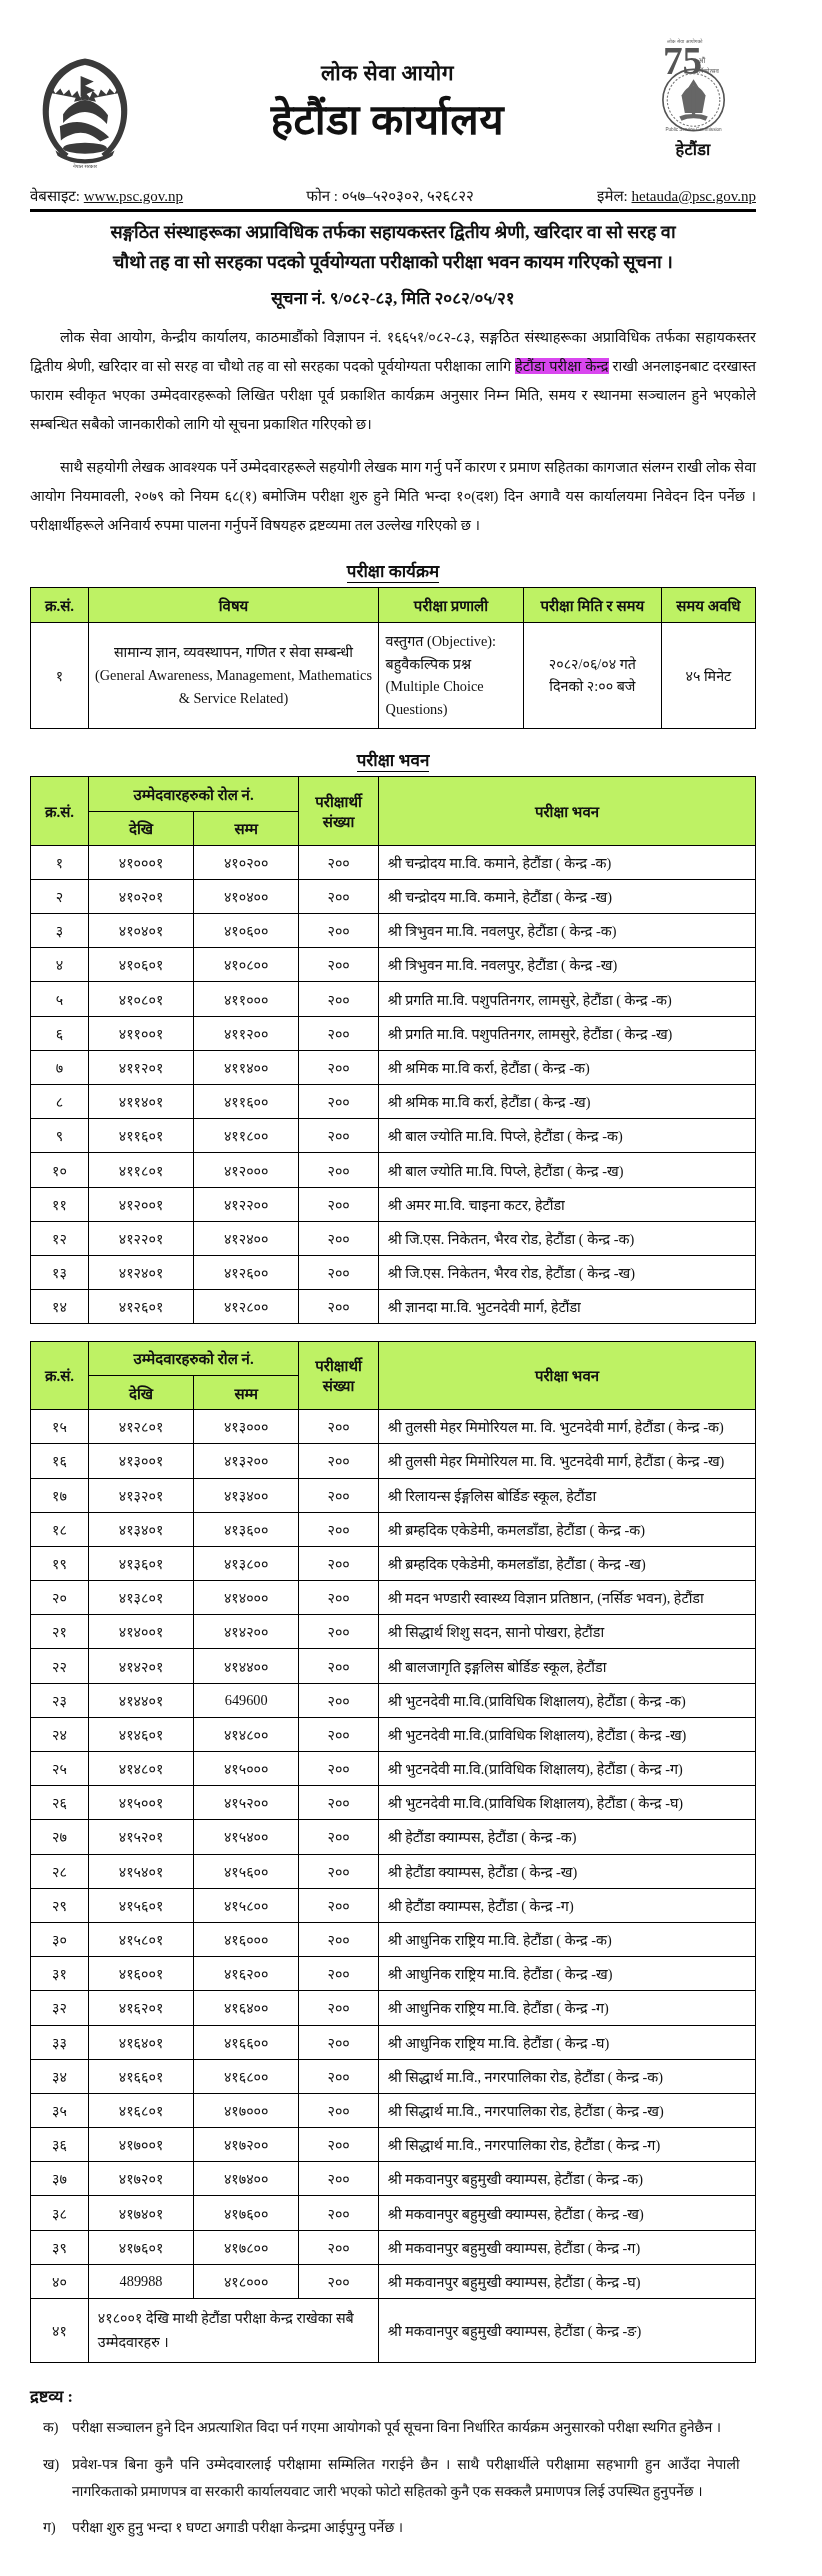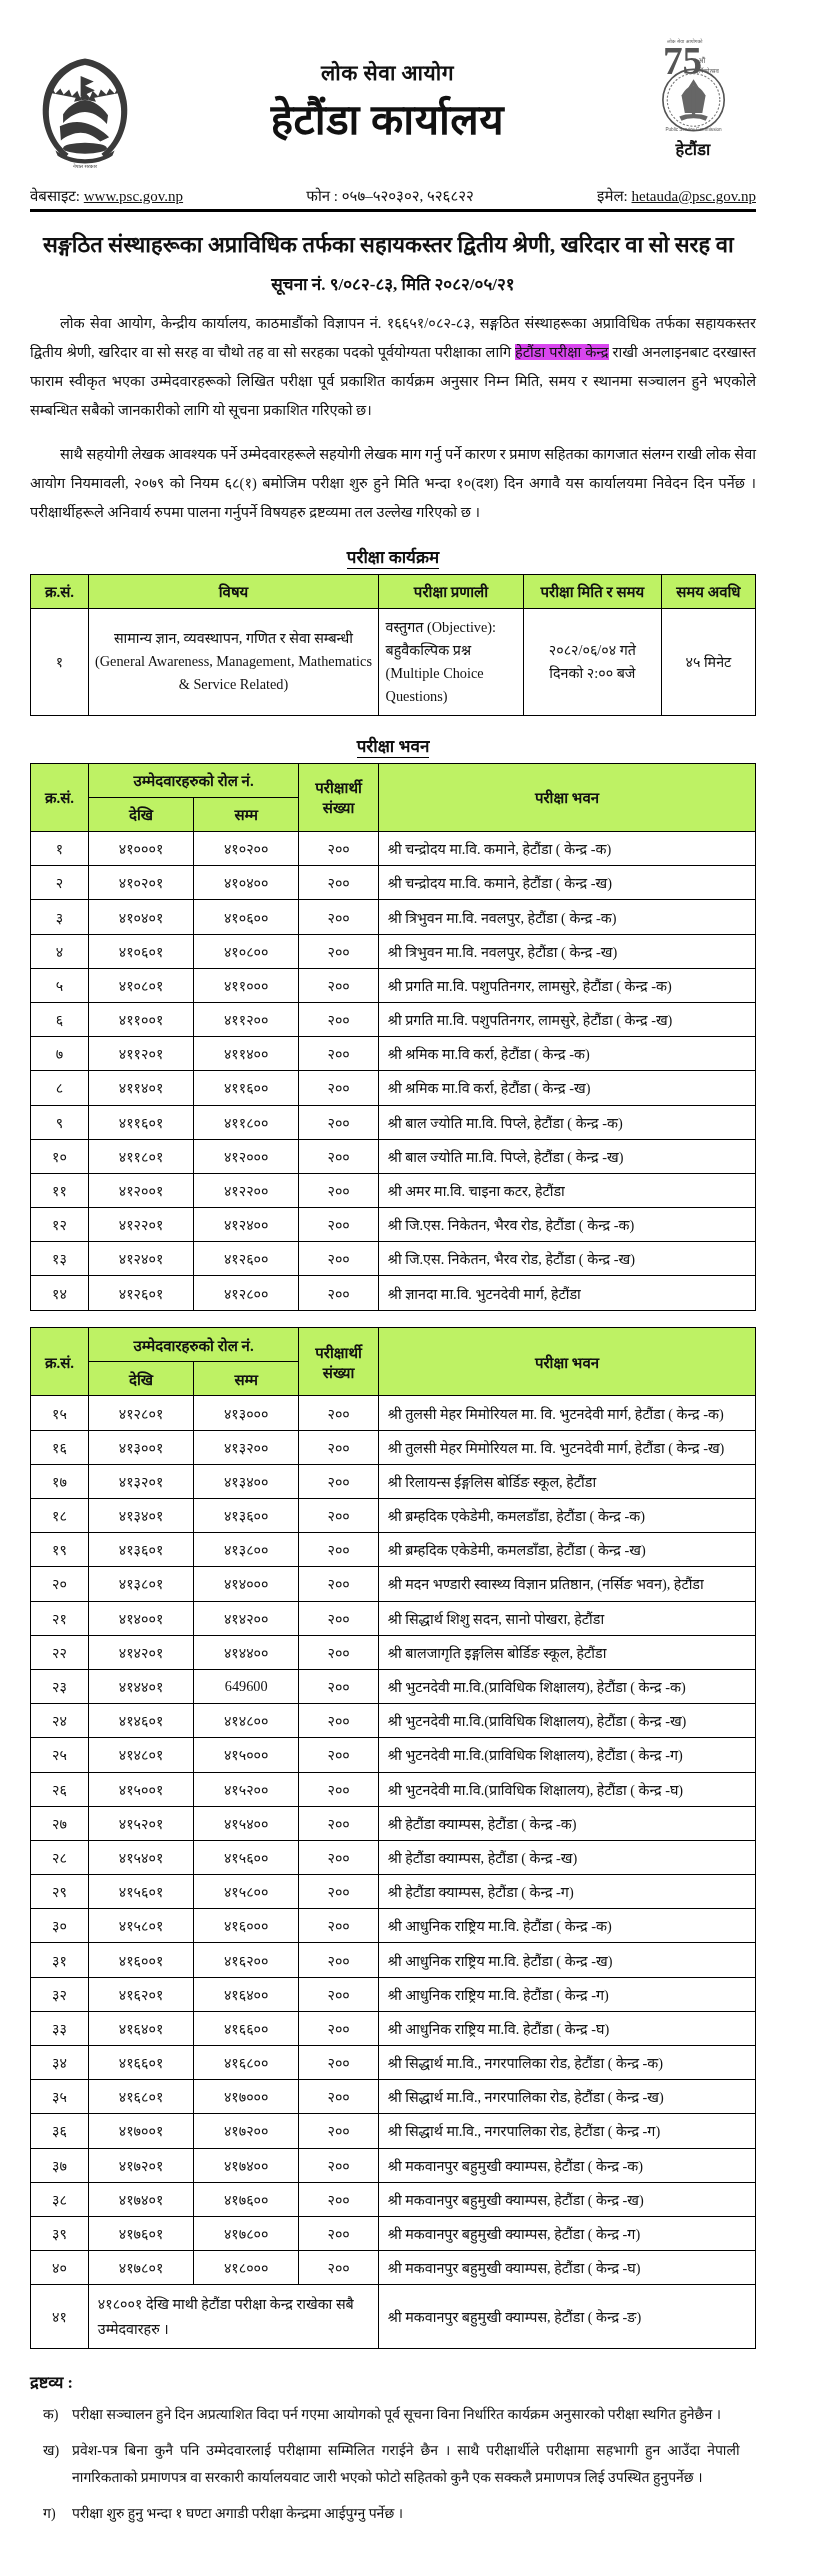--- a/index.html
+++ b/index.html
@@ -21,21 +21,21 @@
   .org-name { font-size:21px; font-weight:bold; letter-spacing:0.5px; }
   .office-name { font-size:42px; font-weight:bold; line-height:1.15; margin-top:10px; letter-spacing:0.5px; }
 
   .contactline { display:flex; align-items:flex-end; justify-content:space-between; font-size:15px; margin-top:5.5px; }
   .contactline .cl-item { white-space:nowrap; }
   .contactline .lbl { font-weight:normal; }
   .contactline .val { text-decoration:underline; }
   .rule-double { margin-top:3.8px; border-top:2.2px solid #000; border-bottom:1.1px solid #000; height:3.8px; }
 
   
-  .doc-title { font-size:22px; font-weight:bold; line-height:1.62; margin-top:15px; padding:0 13px; }
+  .doc-title { text-align:center; font-size:18px; font-weight:bold; line-height:1.62; margin-top:6px; padding:0 13px; }
   .doc-subtitle { text-align:center; font-size:17px; font-weight:bold; margin-top:8.8px; }
 
   
   .para { font-size:14.5px; line-height:2.0; text-align:justify; margin-top:14.3px; text-indent:30px; }
   .hl { background:#d946ef; }
 
   
   .section-cap { text-align:center; font-size:17px; font-weight:bold; margin:18.6px 0 5.5px 0; }
   .section-cap span { border-bottom:1.4px solid #000; padding-bottom:1.1px; }
 
@@ -124,20 +124,21 @@
     </div>
     <div class="cl-item">
       <span class="lbl">इमेल:</span>
       <span class="val">hetauda@psc.gov.np</span>
     </div>
   </div>
   <div class="rule-double"></div>
 
   <div class="doc-title">
     <div>सङ्गठित संस्थाहरूका अप्राविधिक तर्फका सहायकस्तर द्वितीय श्रेणी, खरिदार वा सो सरह वा</div>
+    <div>चौथो तह वा सो सरहका पदको पूर्वयोग्यता परीक्षाको परीक्षा भवन कायम गरिएको सूचना ।</div>
   </div>
   <div class="doc-subtitle">सूचना नं. ९/०८२-८३, मिति २०८२/०५/२१</div>
 
   <p class="para">
     <span>लोक सेवा आयोग, केन्द्रीय कार्यालय, काठमाडौंको विज्ञापन नं. १६६५१/०८२-८३, सङ्गठित संस्थाहरूका अप्राविधिक तर्फका सहायकस्तर द्वितीय श्रेणी, खरिदार वा सो सरह वा चौथो तह वा सो सरहका पदको पूर्वयोग्यता परीक्षाका लागि </span><span class="hl">हेटौंडा परीक्षा केन्द्र</span><span> राखी अनलाइनबाट दरखास्त फाराम स्वीकृत भएका उम्मेदवारहरूको लिखित परीक्षा पूर्व प्रकाशित कार्यक्रम अनुसार निम्न मिति, समय र स्थानमा सञ्चालन हुने भएकोले सम्बन्धित सबैको जानकारीको लागि यो सूचना प्रकाशित गरिएको छ।</span>
   </p>
   <p class="para">साथै सहयोगी लेखक आवश्यक पर्ने उम्मेदवारहरूले सहयोगी लेखक माग गर्नु पर्ने कारण र प्रमाण सहितका कागजात संलग्न राखी लोक सेवा आयोग नियमावली, २०७९ को नियम ६८(१) बमोजिम परीक्षा शुरु हुने मिति भन्दा १०(दश) दिन अगावै यस कार्यालयमा निवेदन दिन पर्नेछ । परीक्षार्थीहरूले अनिवार्य रुपमा पालना गर्नुपर्ने विषयहरु द्रष्टव्यमा तल उल्लेख गरिएको छ ।</p>
 
   <div class="section-cap">
     <span>परीक्षा कार्यक्रम</span>
@@ -507,21 +508,21 @@
         </tr>
         <tr>
           <td class="sn">३९</td>
           <td class="from">४१७६०१</td>
           <td class="to">४१७८००</td>
           <td class="cnt">२००</td>
           <td class="venue">श्री मकवानपुर बहुमुखी क्याम्पस, हेटौंडा ( केन्द्र -ग)</td>
         </tr>
         <tr>
           <td class="sn">४०</td>
-          <td class="from">४१७८०१</td>
+          <td class="from">489988</td>
           <td class="to">४१८०००</td>
           <td class="cnt">२००</td>
           <td class="venue">श्री मकवानपुर बहुमुखी क्याम्पस, हेटौंडा ( केन्द्र -घ)</td>
         </tr>
       </tbody>
     <tbody>
       <tr>
         <td class="sn">४१</td>
         <td class="span-note" colspan="3">४१८००१ देखि माथी हेटौंडा परीक्षा केन्द्र राखेका सबै उम्मेदवारहरु ।</td>
         <td class="venue">श्री मकवानपुर बहुमुखी क्याम्पस, हेटौंडा ( केन्द्र -ङ)</td>

